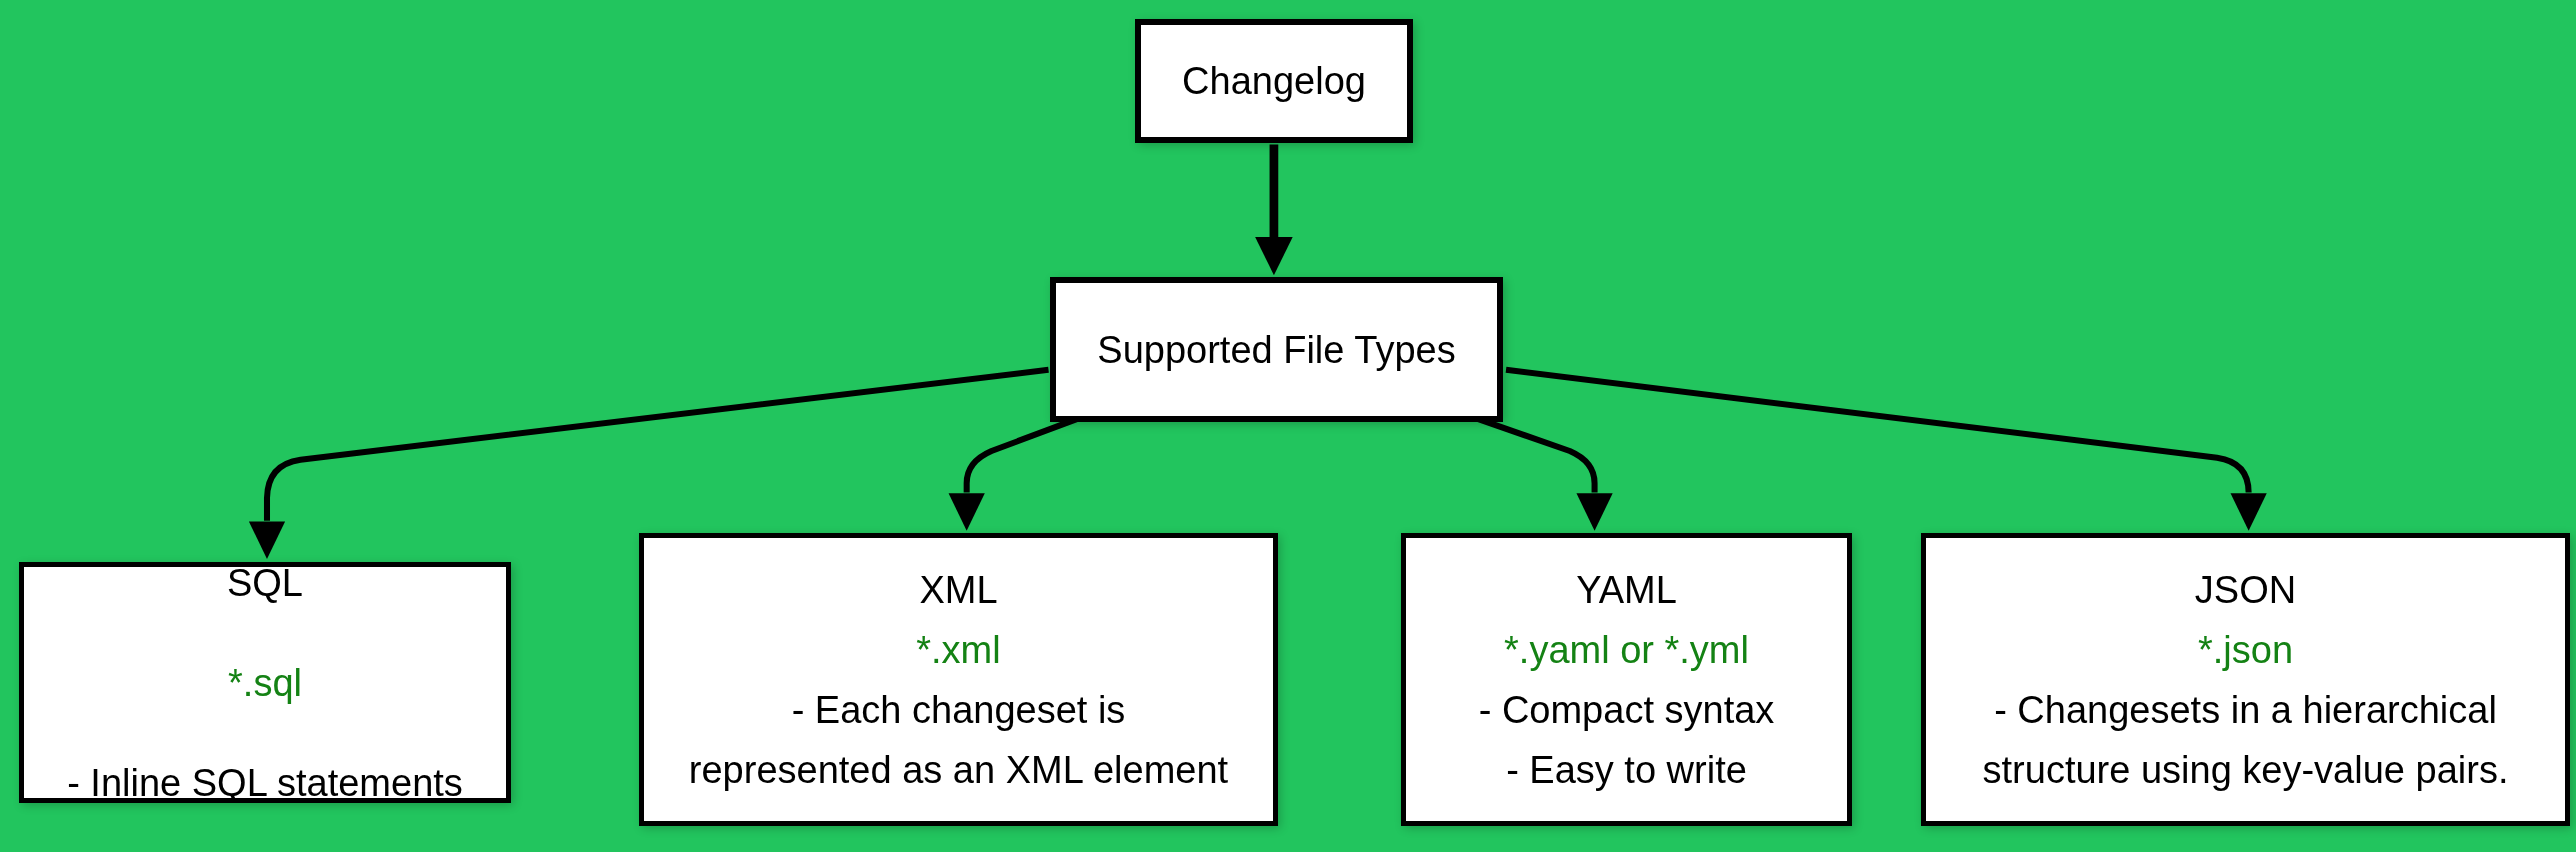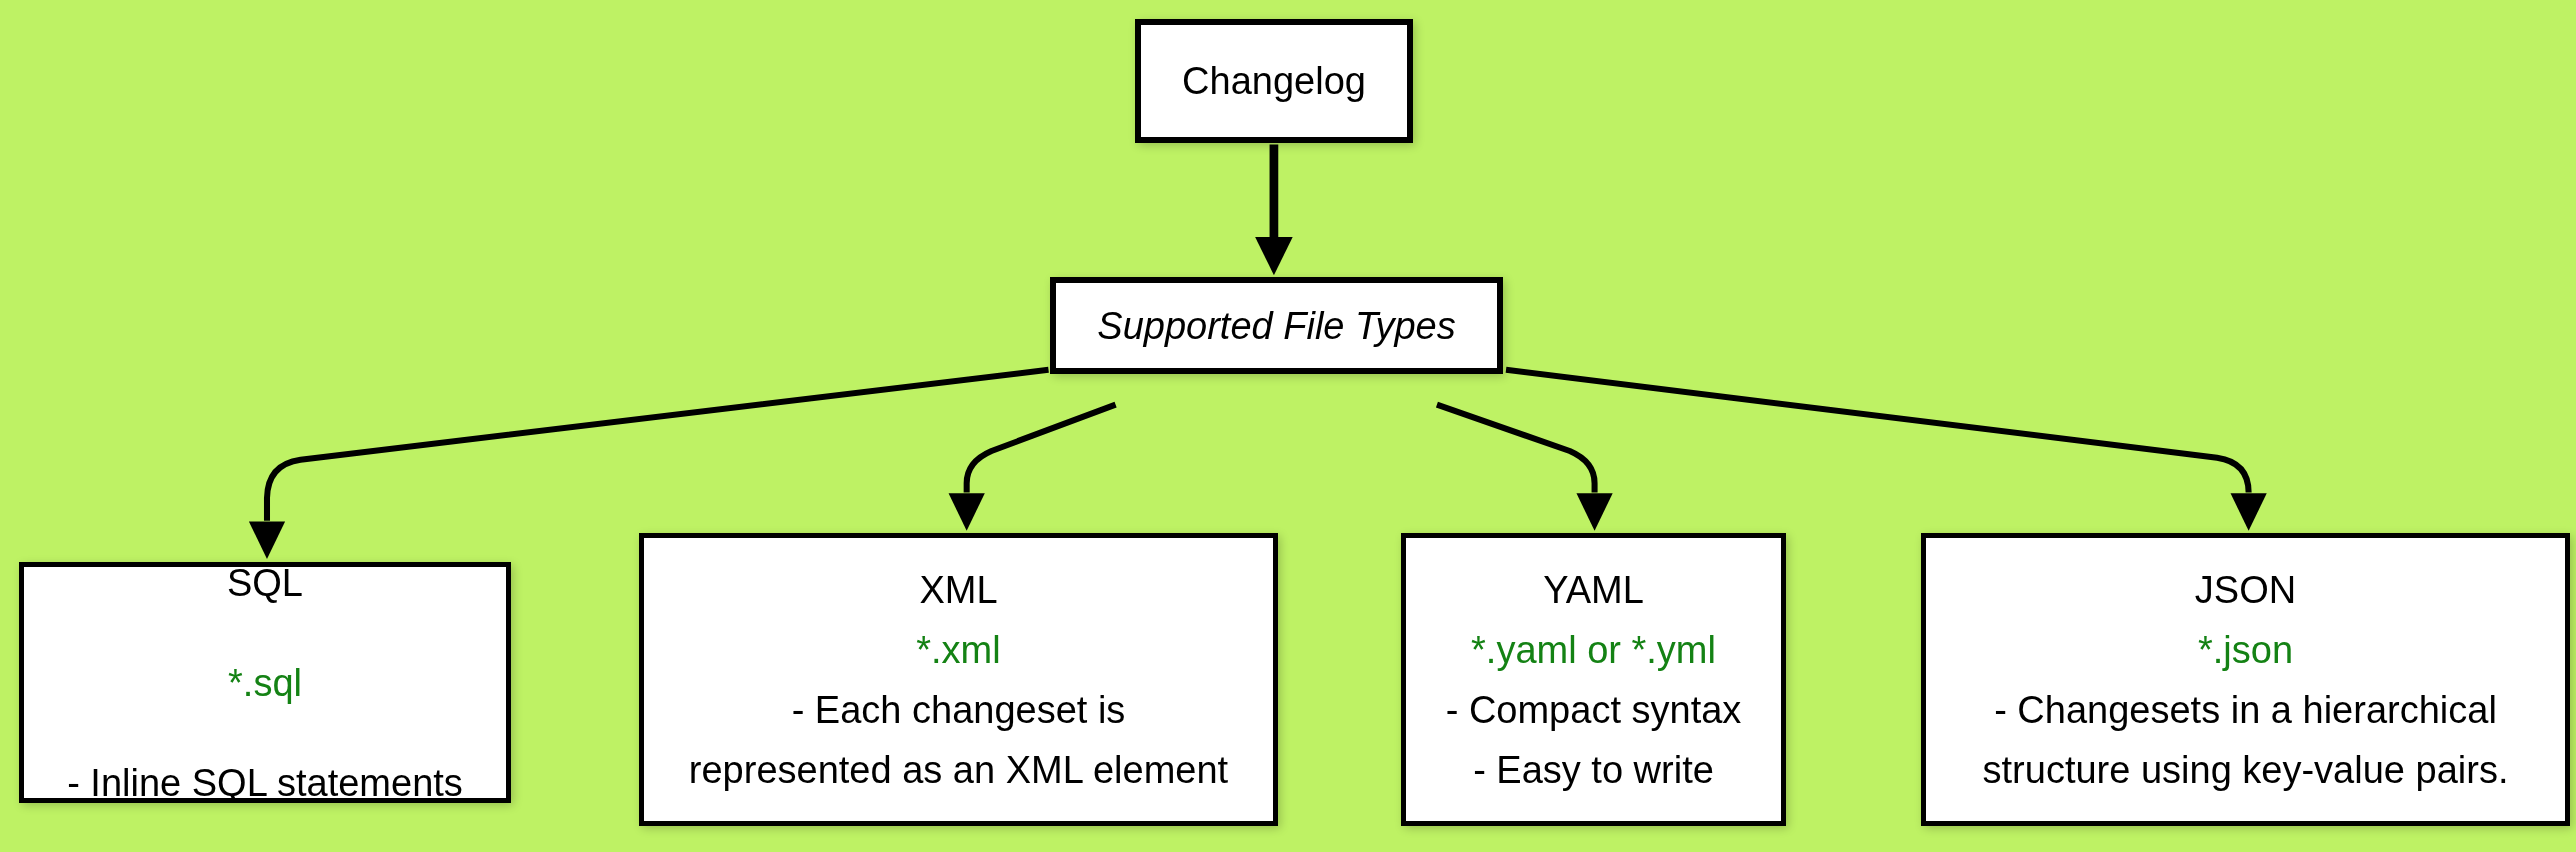--- a/index.html
+++ b/index.html
@@ -9,21 +9,21 @@
   }
   body {
     width: 2576px;
     height: 853px;
     font-family: "Liberation Sans", sans-serif;
   }
   .stage {
     position: relative;
     width: 2576px;
     height: 853px;
-    background: #bef264;
+    background: #22c55e;
     overflow: hidden;
   }
   .connectors {
     position: absolute;
     left: 0;
     top: 0;
     width: 2576px;
     height: 853px;
     pointer-events: none;
   }
@@ -42,24 +42,24 @@
   }
   .node .line {
     font-size: 38px;
     line-height: 60px;
     white-space: nowrap;
   }
   
   #node-changelog, #node-supported { border-width: 6.7px; }
 
   #node-changelog { left: 1135px; top: 19px;  width: 278px; height: 124px; }
-  #node-supported { left: 1050px; top: 277px; width: 453px; height: 97px; font-style: italic; }
+  #node-supported { left: 1050px; top: 277px; width: 453px; height: 145px; }
   #node-sql       { left: 19px;   top: 562px; width: 492px; height: 241px; gap: 40px; }
   #node-xml       { left: 639px;  top: 533px; width: 639px; height: 293px; }
-  #node-yaml      { left: 1401px; top: 533px; width: 385px; height: 293px; }
+  #node-yaml      { left: 1401px; top: 533px; width: 451px; height: 293px; }
   #node-json      { left: 1921px; top: 533px; width: 649px; height: 293px; }
 
   .connector-path {
     fill: none;
     stroke: #000000;
     stroke-width: 9;
     stroke-linejoin: round;
     stroke-linecap: butt;
   }
   .connector-path.thick { stroke-width: 13; }

